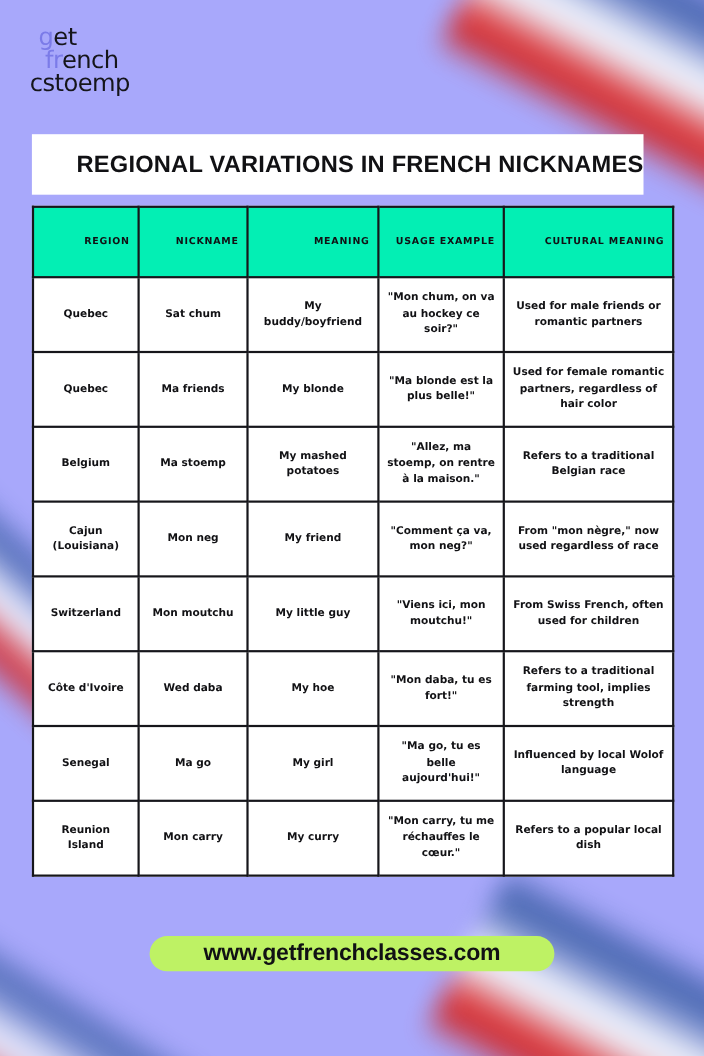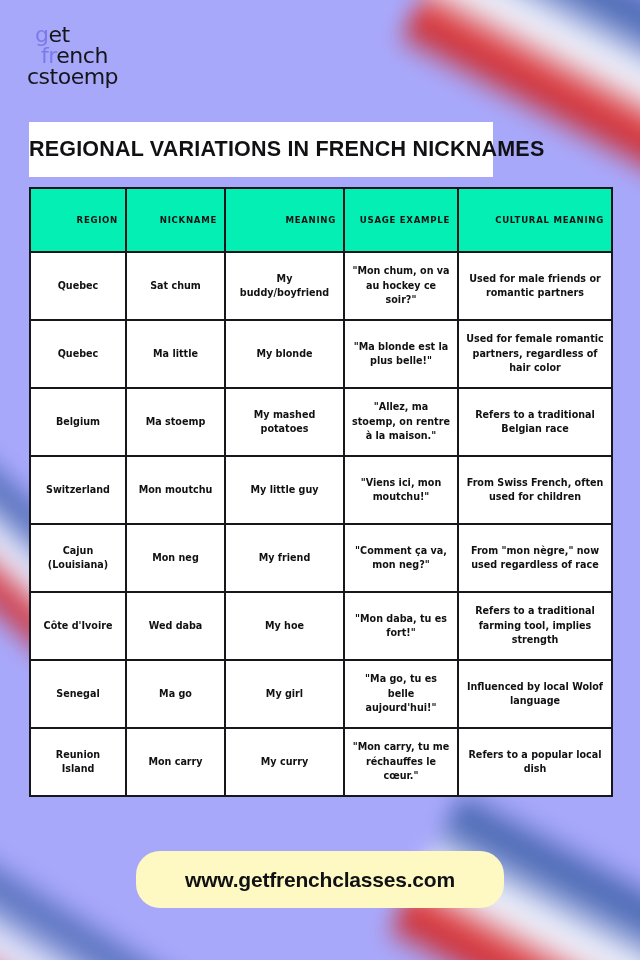--- a/index.html
+++ b/index.html
@@ -72,26 +72,26 @@
   #logo-get     { left: 8px;  top: 0px; }
   #logo-french  { left: 14px;  top: 21px; }
   #logo-classes { left: 0px;  top: 42px; }
   .logo-accent { color: #7b7be8; }
 
   
   #title-banner {
     position: absolute;
     left: 29px;
     top: 122px;
-    width: 464px;
+    width: 556px;
     height: 55px;
     background: #ffffff;
     display: flex;
     align-items: center;
-    justify-content: flex-start;
+    justify-content: flex-end;
     z-index: 5;
   }
   #page-title {
     font-family: "Liberation Sans", sans-serif;
     font-weight: 700;
     font-size: 21.5px;
     letter-spacing: 0.2px;
     color: #111114;
     text-align: center;
     white-space: nowrap;
@@ -140,22 +140,22 @@
   col.c-mean    { width: 119px; }
   col.c-usage   { width: 114px; }
   col.c-insight { width: 154px; }
 
   
   #footer-pill {
     position: absolute;
     left: 136px;
     top: 851px;
     width: 368px;
-    height: 57px;
-    background: #fef9c3;
+    height: 32px;
+    background: #bef264;
     border-radius: 24px;
     display: flex;
     align-items: center;
     justify-content: center;
     z-index: 5;
   }
   #footer-url {
     font-family: "Liberation Sans", sans-serif;
     font-weight: 700;
     font-size: 21px;
@@ -210,47 +210,47 @@
   <tbody id="table-body">
       <tr>
         <td>Quebec</td>
         <td>Sat chum</td>
         <td>My buddy/boyfriend</td>
         <td>"Mon chum, on va au hockey ce soir?"</td>
         <td>Used for male friends or romantic partners</td>
       </tr>
       <tr>
         <td>Quebec</td>
-        <td>Ma little</td>
+        <td>Ma friends</td>
         <td>My blonde</td>
         <td>"Ma blonde est la plus belle!"</td>
         <td>Used for female romantic partners, regardless of hair color</td>
       </tr>
       <tr>
         <td>Belgium</td>
         <td>Ma stoemp</td>
         <td>My mashed potatoes</td>
         <td>"Allez, ma stoemp, on rentre à la maison."</td>
         <td>Refers to a traditional Belgian race</td>
       </tr>
       <tr>
+        <td>Cajun (Louisiana)</td>
+        <td>Mon neg</td>
+        <td>My friend</td>
+        <td>"Comment ça va, mon neg?"</td>
+        <td>From "mon nègre," now used regardless of race</td>
+      </tr>
+      <tr>
         <td>Switzerland</td>
         <td>Mon moutchu</td>
         <td>My little guy</td>
         <td>"Viens ici, mon moutchu!"</td>
         <td>From Swiss French, often used for children</td>
       </tr>
       <tr>
-        <td>Cajun (Louisiana)</td>
-        <td>Mon neg</td>
-        <td>My friend</td>
-        <td>"Comment ça va, mon neg?"</td>
-        <td>From "mon nègre," now used regardless of race</td>
-      </tr>
-      <tr>
         <td>Côte d'Ivoire</td>
         <td>Wed daba</td>
         <td>My hoe</td>
         <td>"Mon daba, tu es fort!"</td>
         <td>Refers to a traditional farming tool, implies strength</td>
       </tr>
       <tr>
         <td>Senegal</td>
         <td>Ma go</td>
         <td>My girl</td>

